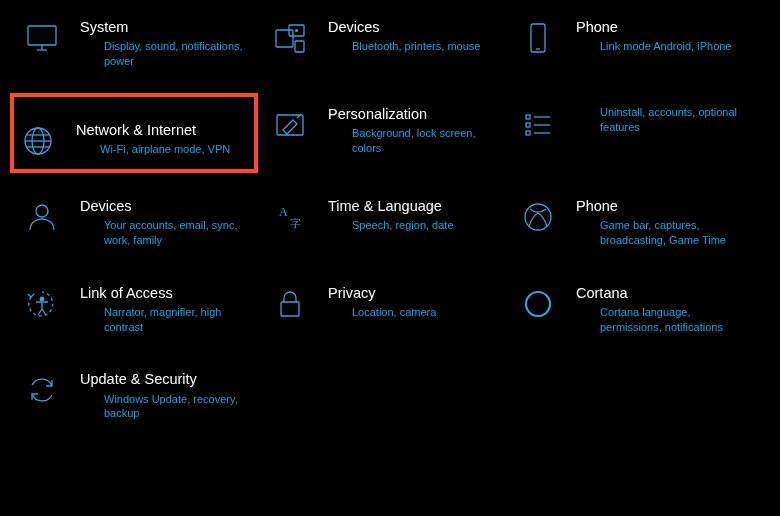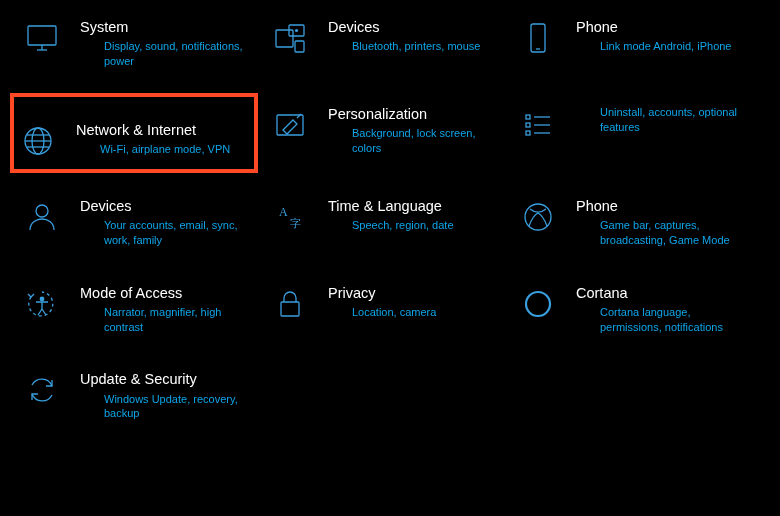--- a/index.html
+++ b/index.html
@@ -180,35 +180,35 @@
   <div class="setting-tile">
     <div class="icon-wrap">
       <svg viewBox="0 0 34 34">
           <circle cx="17" cy="17" r="13"></circle>
           <path d="M9 9 C14 13 20 13 25 9"></path>
           <path d="M8 26 C11 18 15 14 17 13 C19 14 23 18 26 26"></path>
         </svg>
     </div>
     <div class="tile-text">
       <div class="tile-title">Phone</div>
-      <div class="tile-desc">Game bar, captures, broadcasting, Game Mode</div>
+      <div class="tile-desc">Game bar, captures, broadcasting, Game Time</div>
     </div>
   </div>
 
   <div class="setting-tile">
     <div class="icon-wrap">
       <svg viewBox="0 0 34 34">
           <path d="M6 10 A12 12 0 1 0 17 5" stroke-dasharray="3 3"></path>
           <polyline points="3,7 6,10 9,7"></polyline>
           <circle cx="17" cy="12" r="2.4" class="fillb"></circle>
           <path d="M11 15 L23 15 M17 15 L17 22 M17 22 L13 28 M17 22 L21 28"></path>
         </svg>
     </div>
     <div class="tile-text">
-      <div class="tile-title">Mode of Access</div>
+      <div class="tile-title">Link of Access</div>
       <div class="tile-desc">Narrator, magnifier, high contrast</div>
     </div>
   </div>
 
   <div class="setting-tile">
     <div class="icon-wrap">
       <svg viewBox="0 0 34 34">
           <rect x="8" y="15" width="18" height="14" rx="1"></rect>
           <path d="M11 15 L11 11 A6 6 0 0 1 23 11 L23 15"></path>
         </svg>

